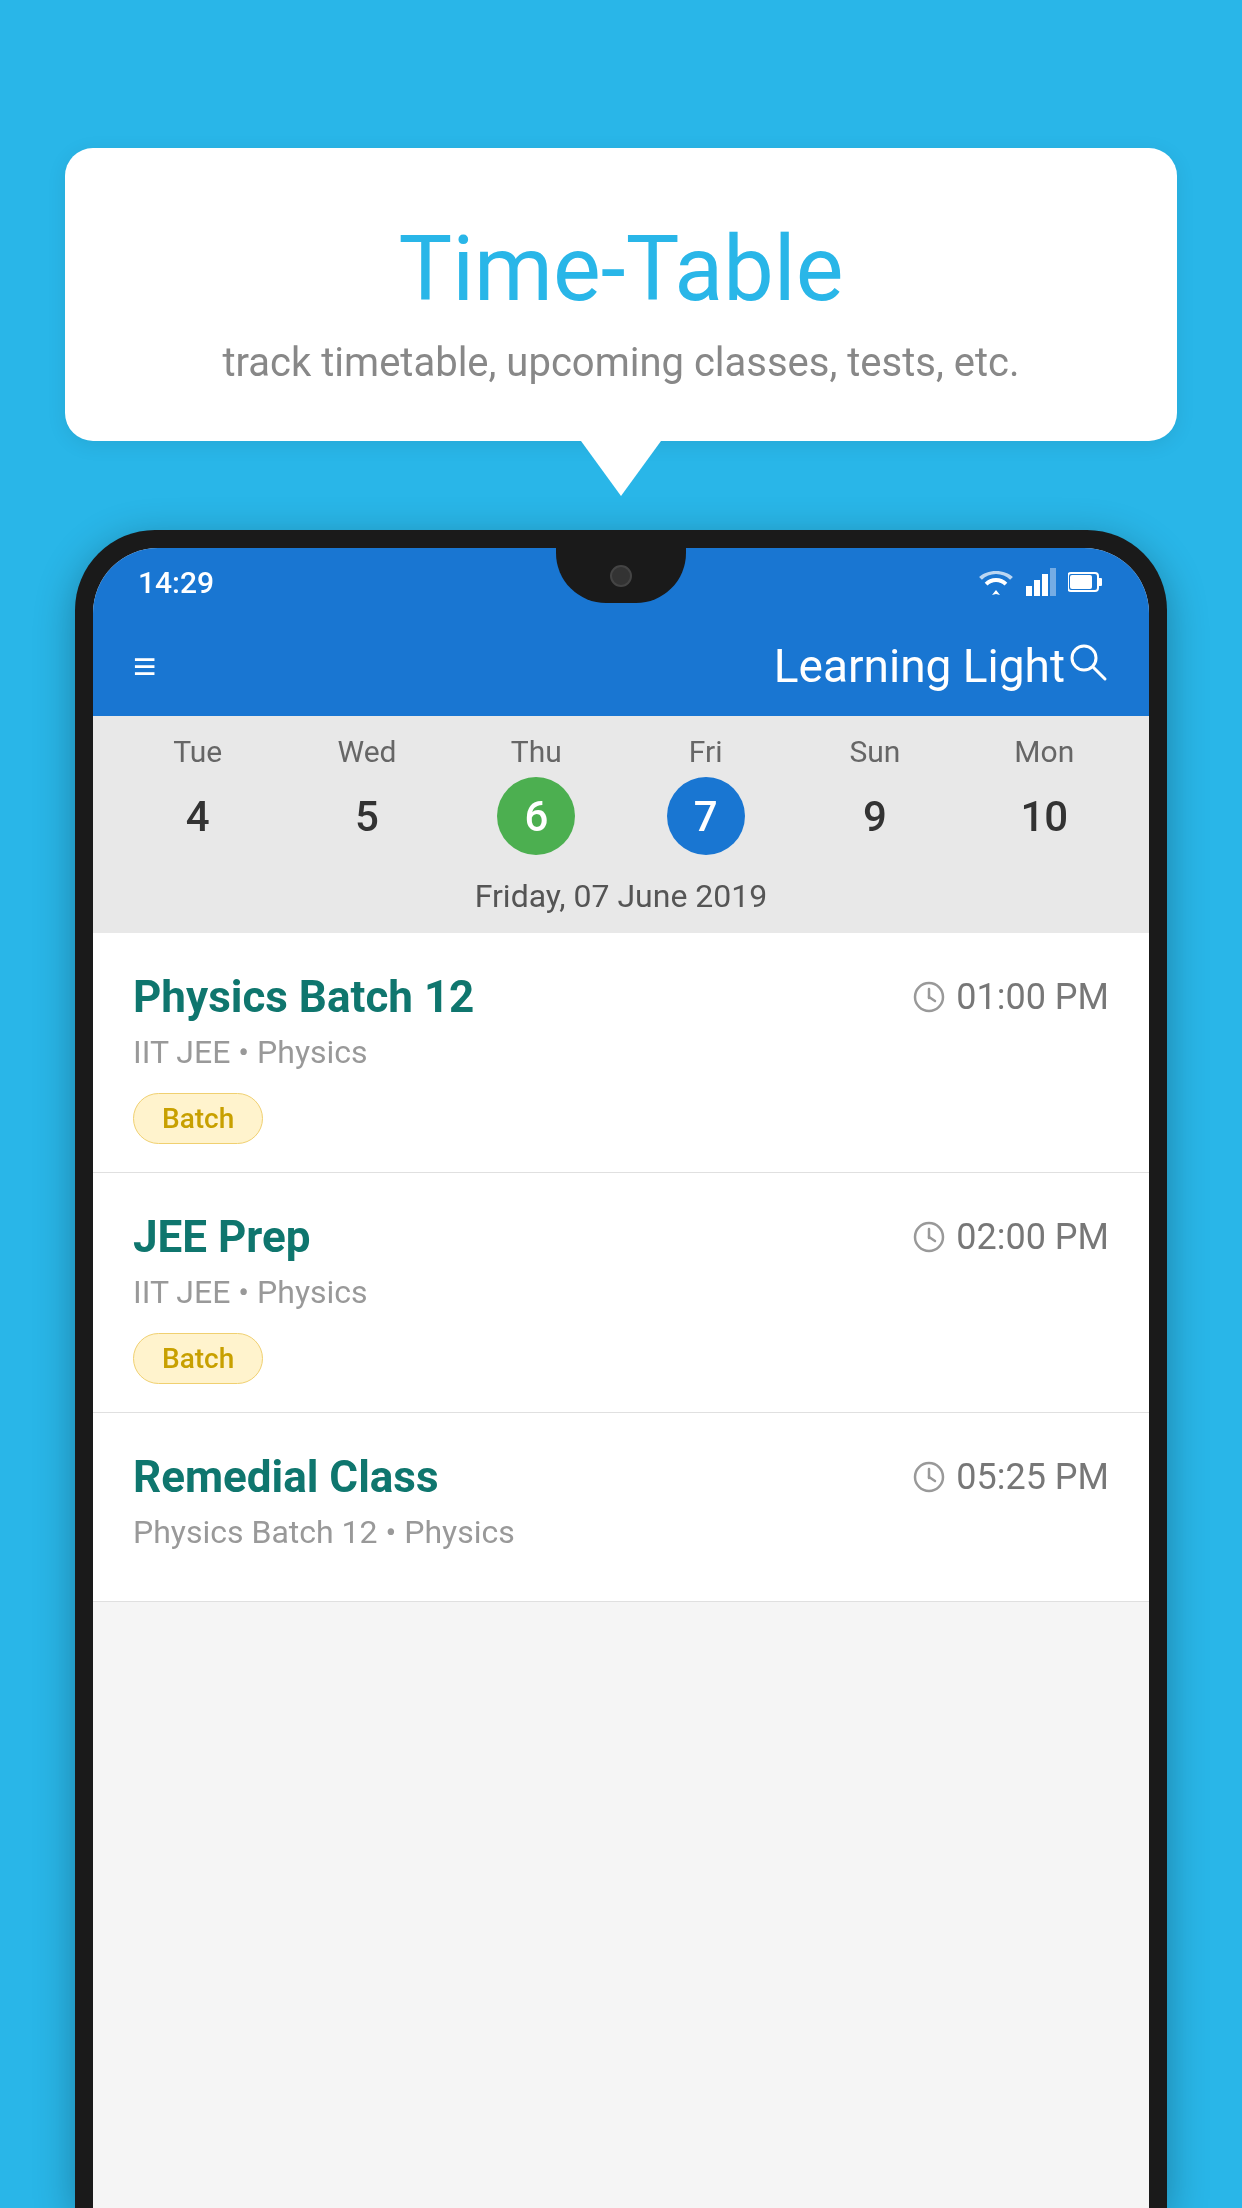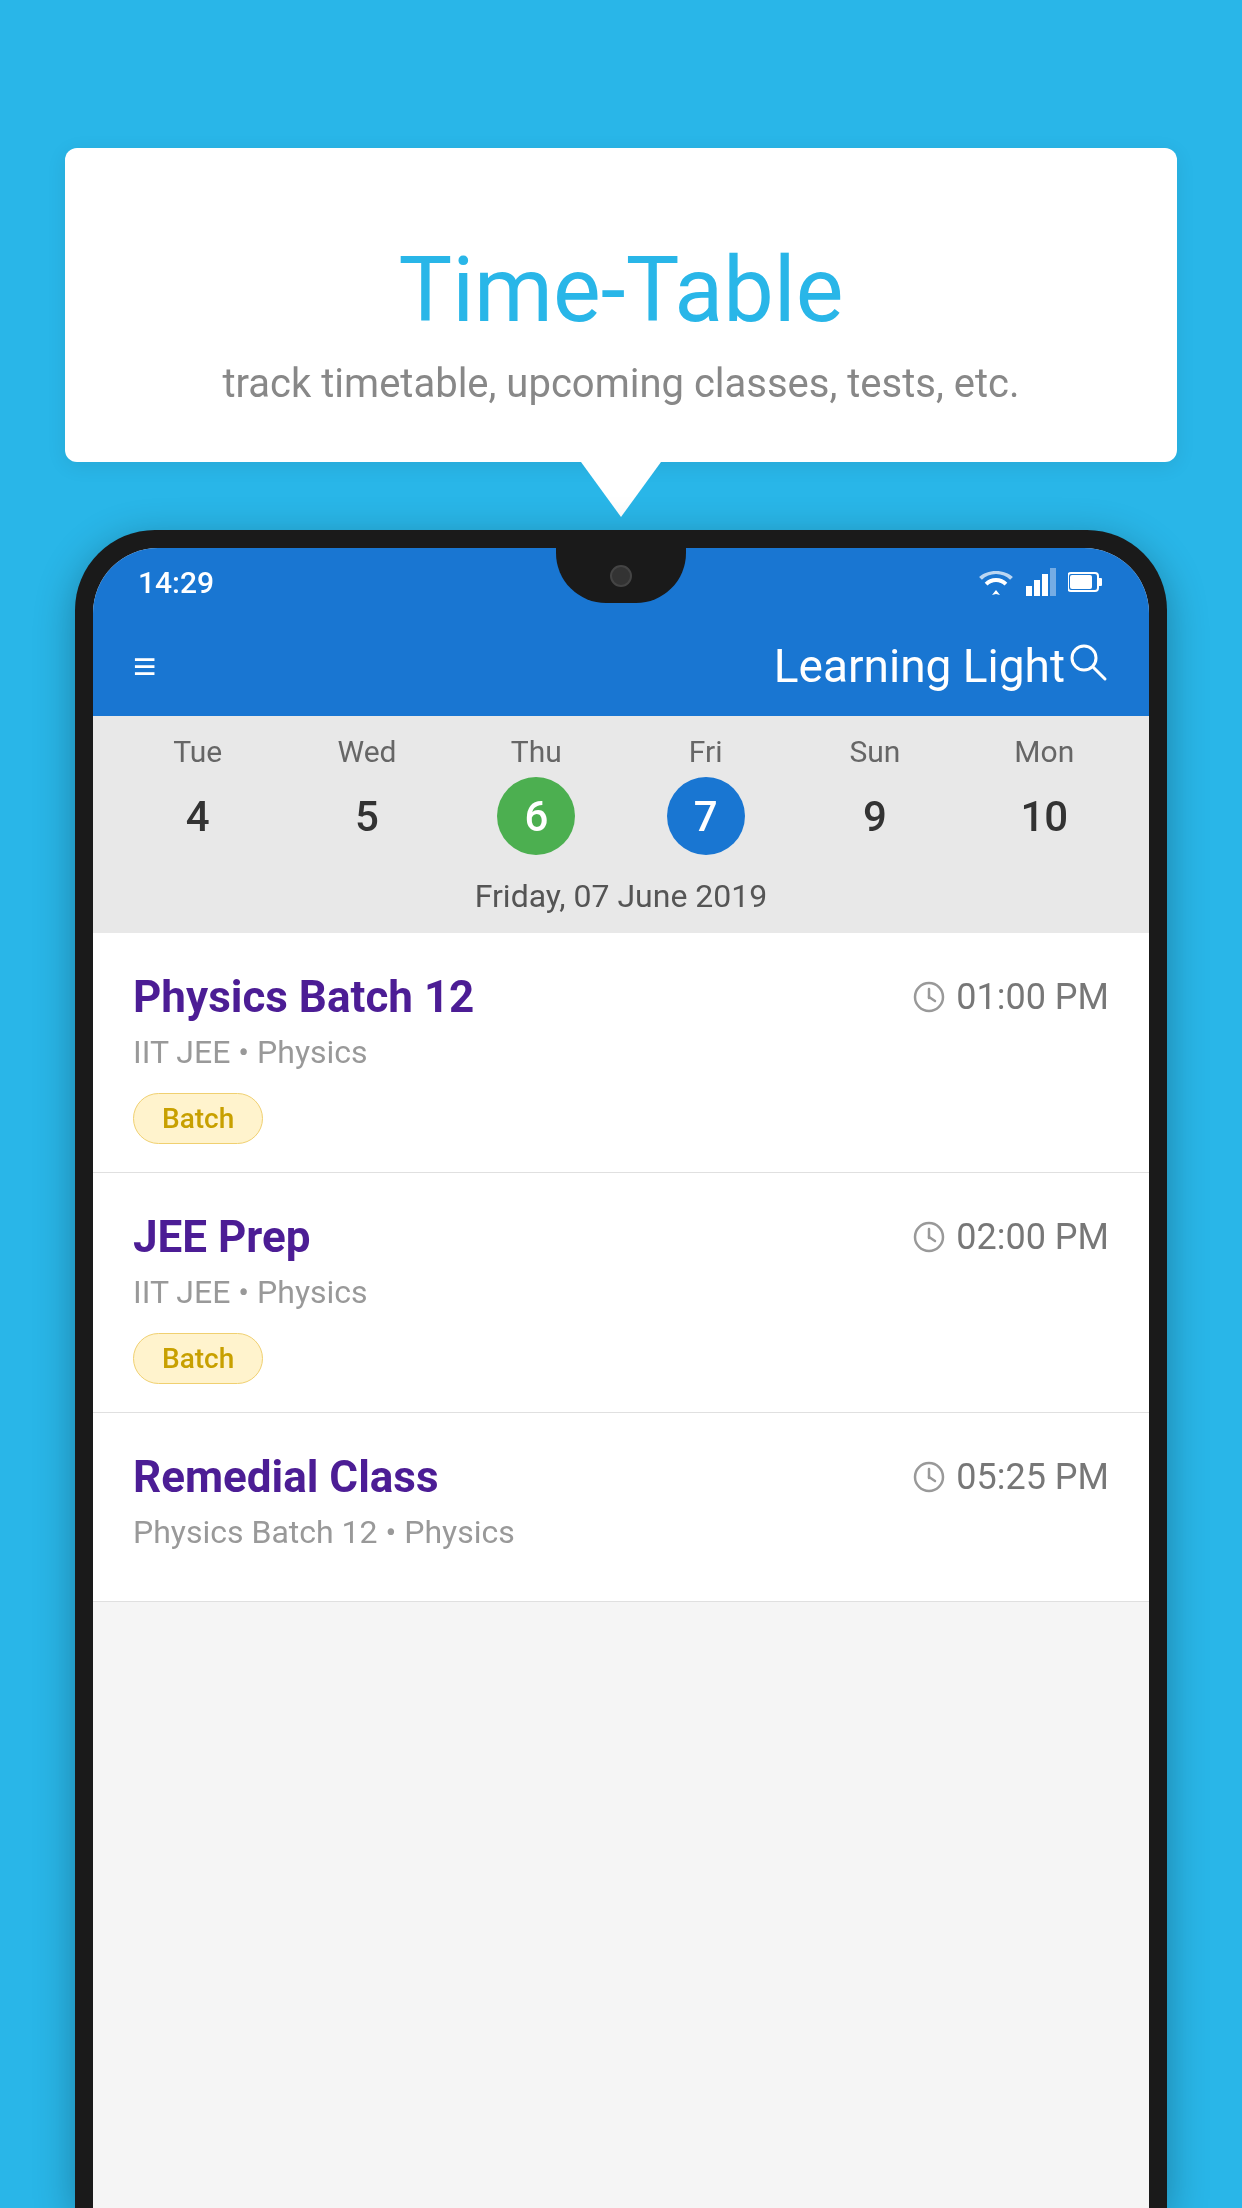--- a/index.html
+++ b/index.html
@@ -20,22 +20,22 @@
       top: 148px;
       left: 65px;
       right: 65px;
       display: flex;
       flex-direction: column;
       align-items: center;
     }
 
     .speech-bubble {
       background: white;
-      border-radius: 12px;
-      padding: 93px 80px 55px;
+      border-radius: 28px;
+      padding: 72px 80px 55px;
       text-align: center;
       width: 100%;
       box-shadow: 0 4px 20px rgba(0,0,0,0.08);
     }
 
     .speech-bubble-title {
       font-size: 90px;
       font-weight: 400;
       color: #29b6e8;
       line-height: 1.1;
@@ -221,21 +221,21 @@
     .event-header {
       display: flex;
       justify-content: space-between;
       align-items: center;
       margin-bottom: 10px;
     }
 
     .event-name {
       font-size: 44px;
       font-weight: 700;
-      color: #4c1d95;
+      color: #0f766e;
     }
 
     .event-time {
       display: flex;
       align-items: center;
       gap: 10px;
       color: #777;
       font-size: 36px;
     }
 

